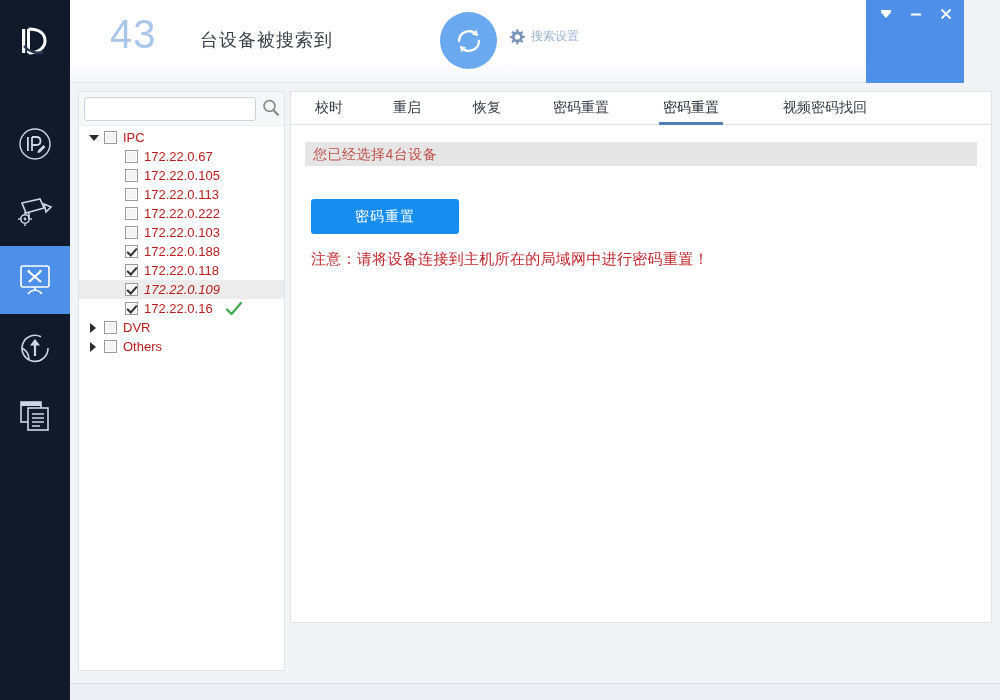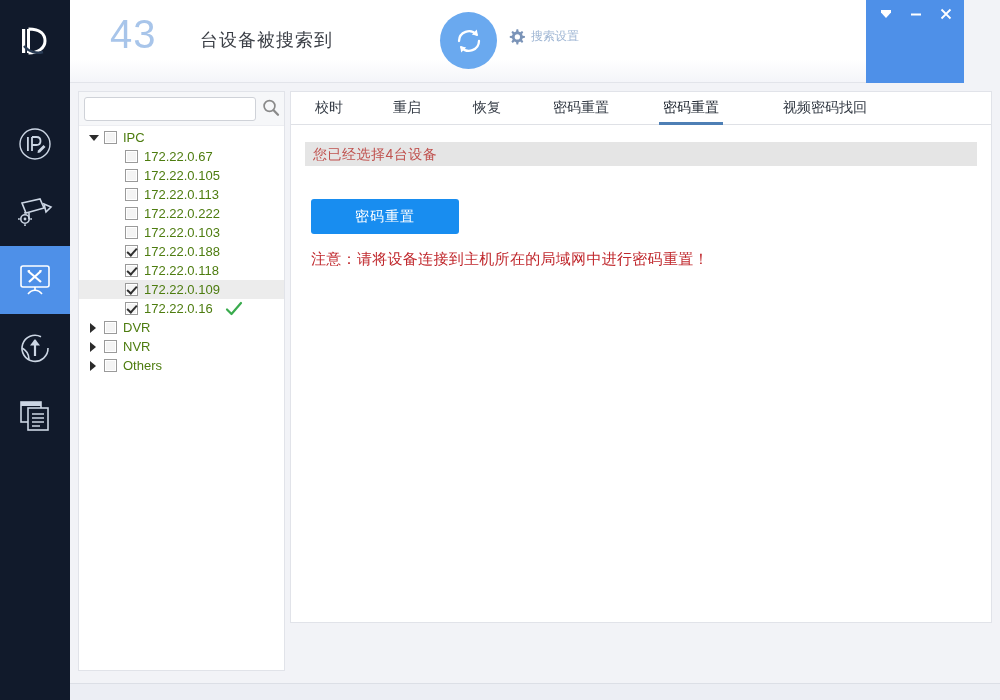--- a/index.html
+++ b/index.html
@@ -104,26 +104,26 @@
   }
   .search-icon-btn {
     position: absolute; left: 182px; top: 6px;
     width: 20px; height: 20px; cursor: pointer;
   }
   .tree { position: absolute; left: 0; top: 36px; width: 205px; }
   .node {
     display: flex; align-items: center;
     height: 19px;
     padding-left: 8px;
-    font-size: 13px; color: #4d7c0f;
+    font-size: 13px; color: #b91c1c;
     cursor: pointer;
     white-space: nowrap;
   }
   .node.child { padding-left: 42px; }
-  .node.selected { background: #ececec; }
+  .node.selected { background: #ececec; font-style: italic; }
   .arrow {
     width: 13px; height: 13px; flex: 0 0 13px;
     position: relative;
   }
   .arrow.down::after {
     content: ""; position: absolute; left: 2px; top: 4px;
     border-left: 5px solid transparent;
     border-right: 5px solid transparent;
     border-top: 6px solid #2b2b2b;
   }
@@ -381,25 +381,20 @@
           </span>
         </div>
         <div class="node">
           <span class="arrow right"></span>
           <span class="cbox"></span>
           <span class="node-label">DVR</span>
         </div>
         <div class="node">
           <span class="arrow right"></span>
           <span class="cbox"></span>
-          <span class="node-label">NVR</span>
-        </div>
-        <div class="node">
-          <span class="arrow right"></span>
-          <span class="cbox"></span>
           <span class="node-label">Others</span>
         </div>
       </div>
   </div>
 
   <div class="content">
     <div class="tabs" id="tabs-root">
         <div class="tab" style="left: 20px;"><span>校时</span></div>
         <div class="tab" style="left: 98px;"><span>重启</span></div>
         <div class="tab" style="left: 178px;"><span>恢复</span></div>

